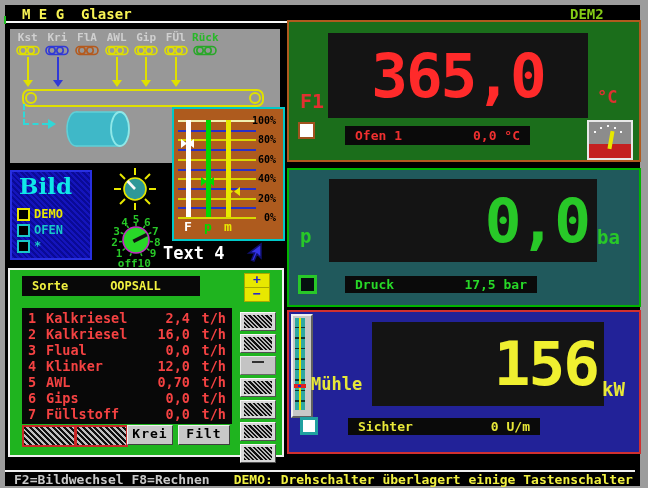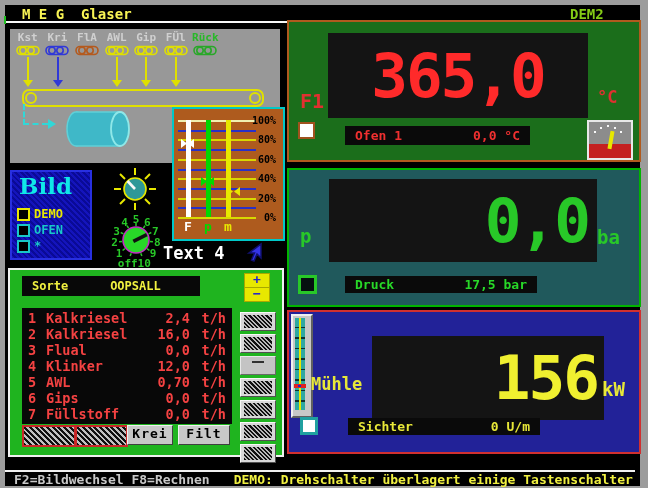--- a/index.html
+++ b/index.html
@@ -468,21 +468,21 @@
 
   <div class="rpanel pmuehle">
     <div class="vslide">
       <div class="vtrack"></div>
         <div class="vline"></div>
       <div class="vmark">
           <i></i>
         </div>
     </div>
     <div class="tag" style="left:22px;top:62px;font-size:17px;color:#E8E838">Mühle</div>
-    <div class="display" style="left:83px;top:24px;width:226px;height:84px;color:#F0F030;line-height:84px;text-align:right;padding-right:6px">156</div>
+    <div class="display" style="left:83px;top:10px;width:226px;height:84px;color:#F0F030;line-height:84px;text-align:right;padding-right:6px">156</div>
     <div class="unit" style="left:313px;top:66px;font-size:19px;color:#E8E838">kW</div>
     <div class="chk" style="left:11px;top:105px;width:12px;height:12px;background:#FFF;border:3px solid #20A0A0"></div>
     <div class="bbar" style="left:59px;top:106px;width:172px;height:17px;color:#E8E838">
       <span>Sichter</span>
       <span>0 U/m</span>
     </div>
   </div>
 
   <div class="stline"></div>
   <div class="statusbar">

